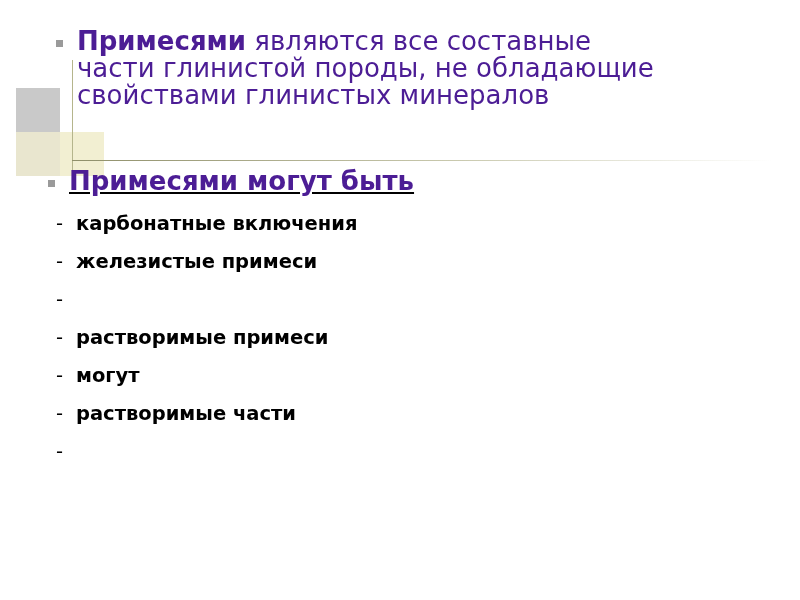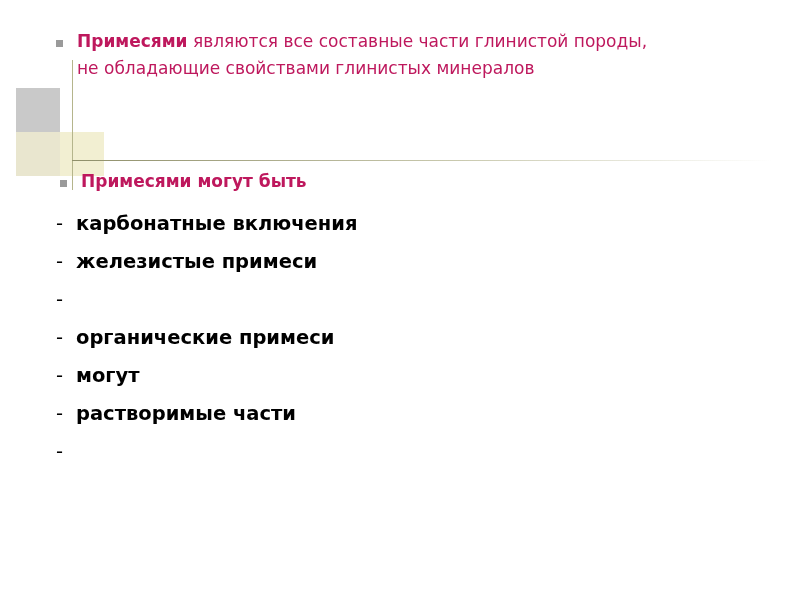--- a/index.html
+++ b/index.html
@@ -64,35 +64,35 @@
     width: 800px;
     height: 600px;
   }
 
   .bullet-block {
     position: absolute;
     display: flex;
     align-items: flex-start;
   }
   .bullet-block.first { left: 56px; top: 28px; width: 600px; }
-  .bullet-block.second { left: 60px; top: 168px; width: 600px; }
+  .bullet-block.second { left: 48px; top: 168px; width: 600px; text-decoration: underline; }
 
   .bullet-marker {
     width: 7px;
     height: 7px;
     background: #9a9a9a;
     margin-top: 12px;
     margin-right: 14px;
     flex: 0 0 auto;
   }
 
   .bullet-text {
-    font-size: 17px;
+    font-size: 26px;
     line-height: 27px;
-    color: #be185d;
+    color: #4c1d95;
   }
   .bullet-text b { font-weight: bold; }
 
   .dash-list {
     position: absolute;
     left: 56px;
     top: 205px;
     width: 640px;
   }
   .dash-item {
@@ -144,21 +144,21 @@
     </div>
     <div class="dash-item">
       <span class="dash-mark">-</span>
       <span class="dash-label">железистые примеси</span>
     </div>
     <div class="dash-item">
       <span class="dash-mark">-</span>
     </div>
     <div class="dash-item">
       <span class="dash-mark">-</span>
-      <span class="dash-label">органические примеси</span>
+      <span class="dash-label">растворимые примеси</span>
     </div>
     <div class="dash-item">
       <span class="dash-mark">-</span>
       <span class="dash-label">могут</span>
     </div>
     <div class="dash-item">
       <span class="dash-mark">-</span>
       <span class="dash-label">растворимые части</span>
     </div>
     <div class="dash-item">

